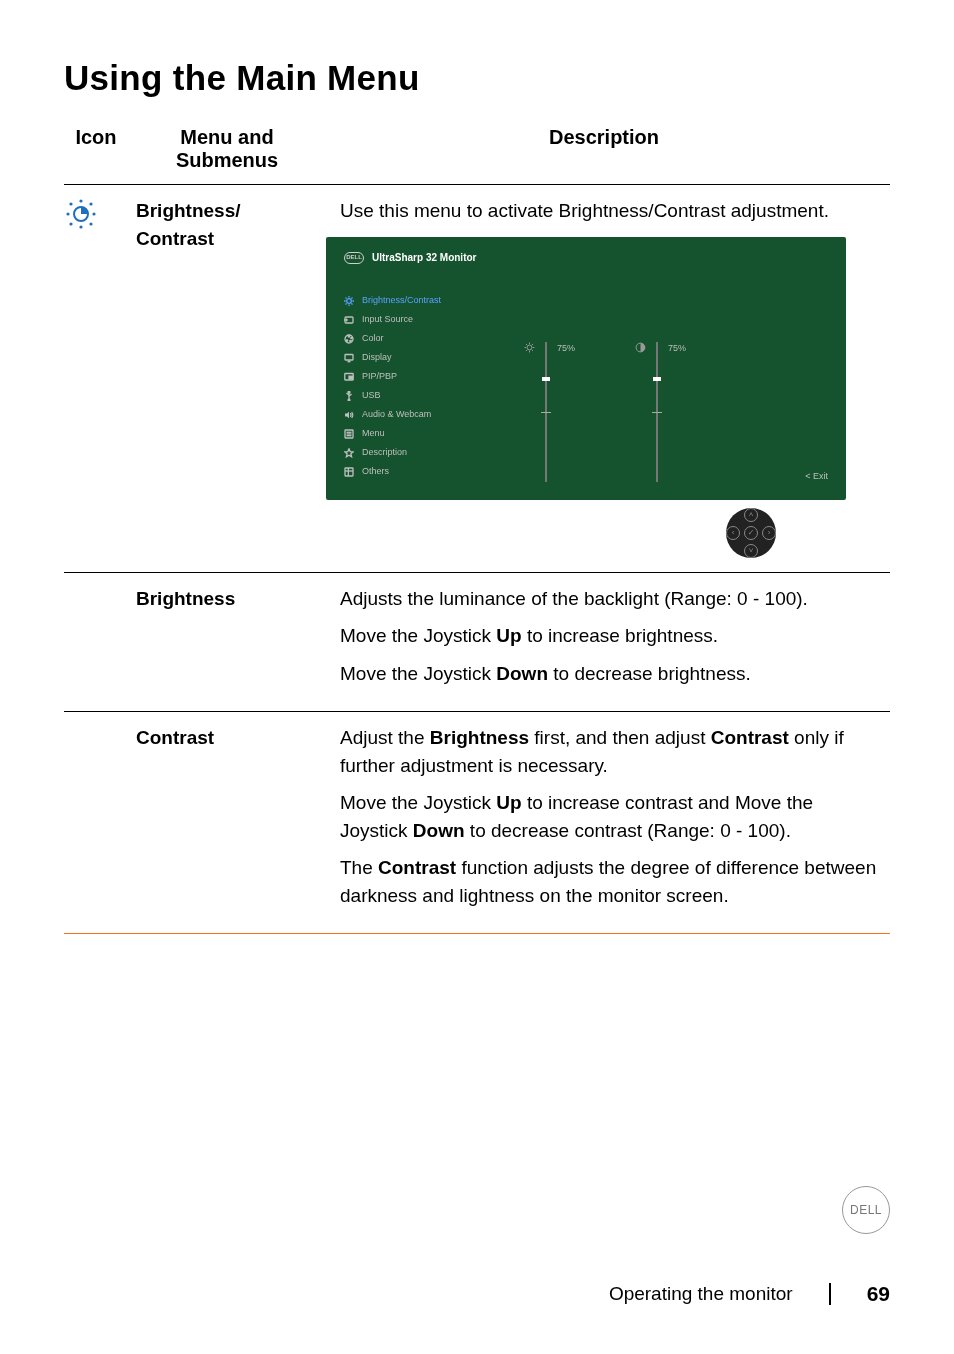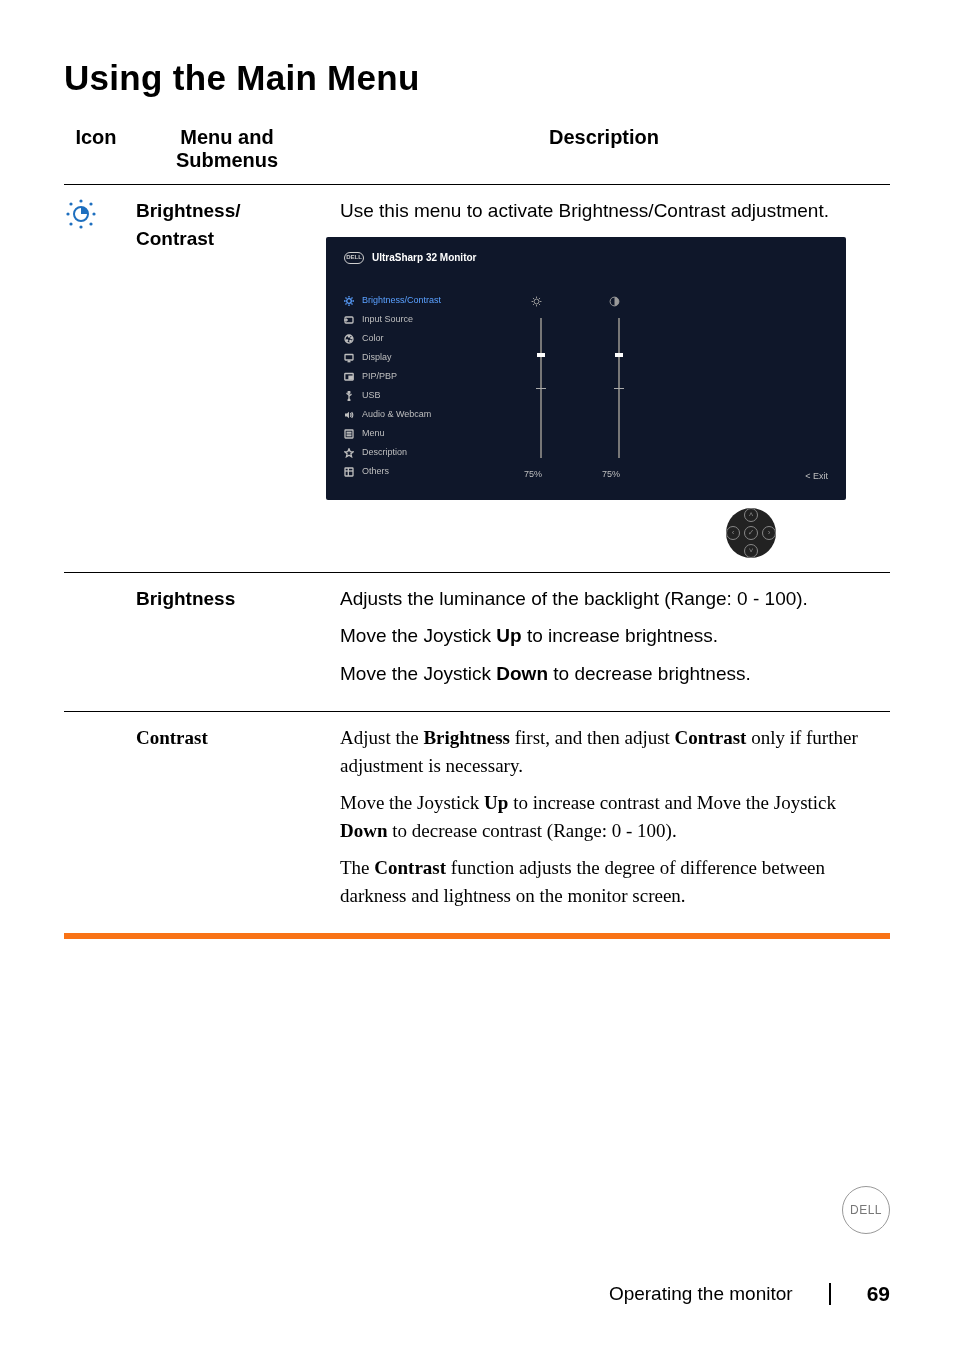--- a/index.html
+++ b/index.html
@@ -5,36 +5,36 @@
   * { box-sizing: border-box; margin: 0; padding: 0; }
   html, body { width: 954px; height: 1354px; background: #fff; font-family: Arial, Helvetica, sans-serif; color: #000; }
   .page { padding: 58px 64px 40px 64px; position: relative; height: 100%; }
   h1 { font-size: 35px; font-weight: 700; margin-bottom: 20px; letter-spacing: 0.3px; }
   table.main { width: 100%; border-collapse: collapse; }
   table.main > thead th { text-align: center; font-size: 20px; font-weight: 700; padding: 8px 8px 12px 0; border-bottom: 1px solid #000; vertical-align: top; }
   table.main > thead th.icon-col { width: 72px; }
   table.main > thead th.menu-col { width: 190px; }
   table.main > tbody > tr > td { vertical-align: top; padding: 12px 8px 14px 0; font-size: 19px; line-height: 1.45; }
   .row-divider td { border-top: 1px solid #000; }
-  .row-end td { border-bottom: 6px solid #f97316; font-family: Liberation Serif, serif; }
+  .row-end td { border-bottom: 1px solid #f97316; }
   .menu-bold { font-weight: 700; font-size: 18px; }
   .desc p { margin-bottom: 10px; margin-left: 14px; }
   .desc .b { font-weight: 700; }
   
   .osd-wrap { margin-top: 12px; }
-  .osd { width: 520px; background: #0f172a; border-radius: 2px; padding: 14px 18px 18px 18px; color: #cfcfcf; font-size: 9px; position: relative; }
+  .osd { width: 520px; background: #14532d; border-radius: 2px; padding: 14px 18px 18px 18px; color: #cfcfcf; font-size: 9px; position: relative; }
   .osd-hdr { display: flex; align-items: center; gap: 8px; color: #fff; font-weight: 700; font-size: 10px; margin-bottom: 14px; }
   .dell-oval { width: 20px; height: 12px; border: 1px solid #cfcfcf; border-radius: 6px; display: flex; align-items: center; justify-content: center; font-size: 6px; color: #cfcfcf; }
   .osd-body { display: flex; gap: 30px; }
   .osd-menu { width: 150px; margin-top: 12px; }
   .osd-menu li { list-style: none; display: flex; align-items: center; gap: 8px; padding: 3px 0; color: #bfbfbf; }
   .osd-menu li.sel { color: #5aa0ff; }
   .osd-menu .mi { width: 10px; height: 10px; display: inline-flex; align-items: center; justify-content: center; }
   .osd-sliders { flex: 1; display: flex; gap: 60px; align-items: flex-end; padding-top: 6px; }
-  .slider { display: flex; flex-direction: column; align-items: flex-end; gap: 10px; position: relative; }
+  .slider { display: flex; flex-direction: row; align-items: flex-start; gap: 10px; position: relative; }
   .slider .ico { color: #9a9a9a; font-size: 10px; height: 12px; }
   .track { width: 2px; height: 140px; background: #777; position: relative; }
   .tick { position: absolute; left: -4px; width: 10px; height: 1px; background: #aaa; }
   .tick.mid { top: 50%; }
   .handle { position: absolute; left: -3px; width: 8px; height: 4px; background: #fff; }
   .slider .val { font-size: 9px; color: #bfbfbf; }
   .osd-exit { position: absolute; bottom: 16px; right: 18px; font-size: 9px; color: #bfbfbf; }
   .joystick { width: 520px; display: flex; justify-content: flex-end; padding-right: 70px; margin-top: 8px; }
   .joy { width: 50px; height: 50px; border-radius: 50%; background: #222; position: relative; }
   .joy .c { position: absolute; width: 14px; height: 14px; border: 1px solid #888; border-radius: 50%; display: flex; align-items: center; justify-content: center; font-size: 8px; color: #888; }

